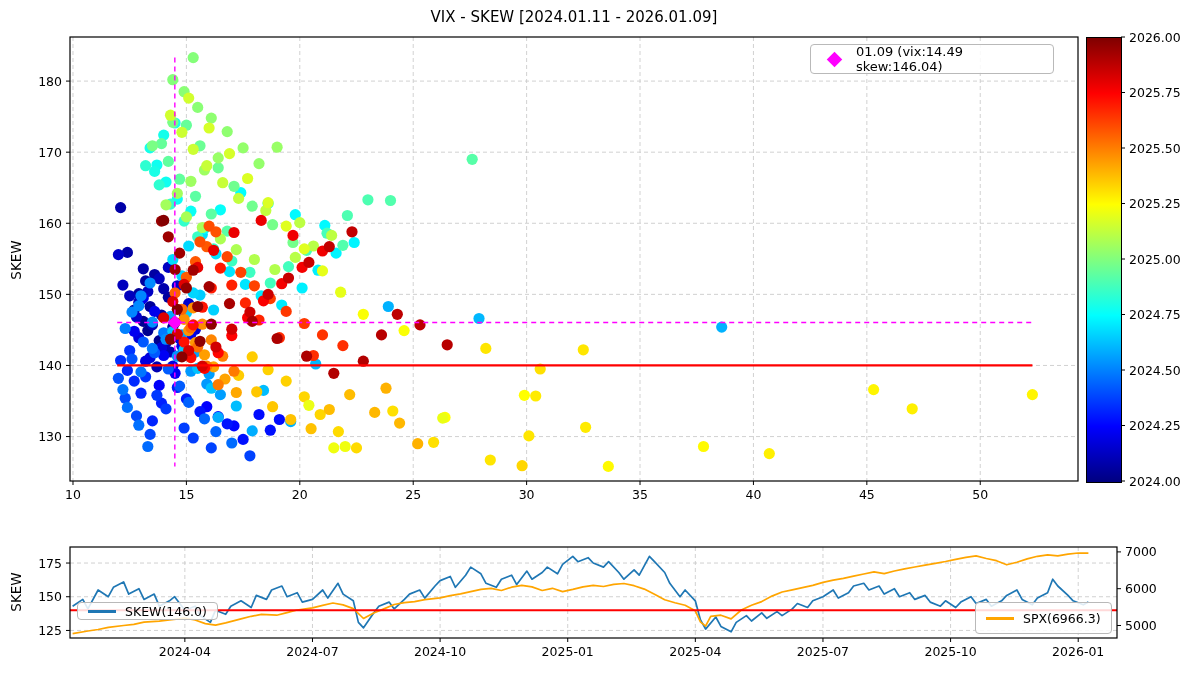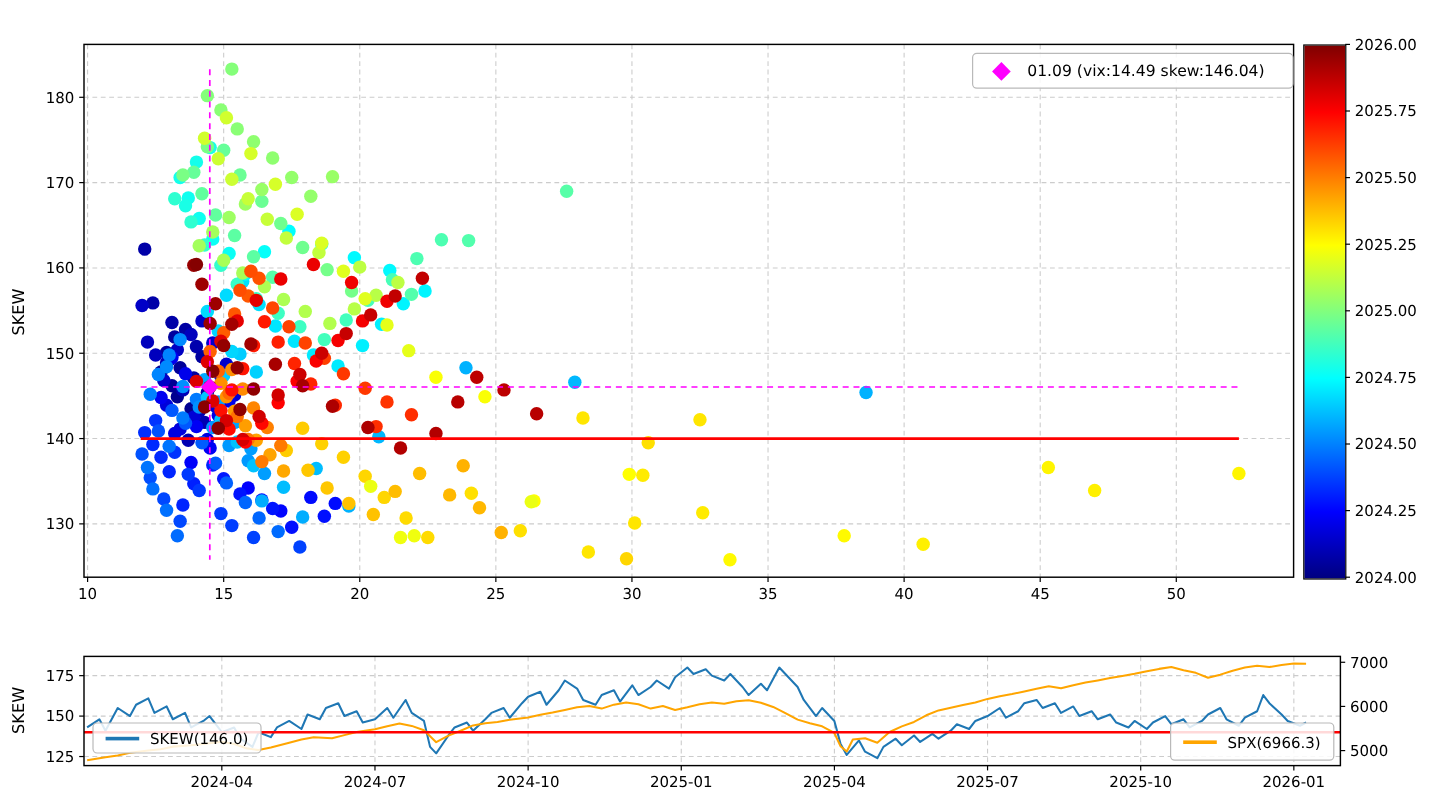--- a/index.html
+++ b/index.html
@@ -3,23 +3,23 @@
 <meta charset="utf-8">
 <style>
   html,body{margin:0;padding:0;background:#fff;}
   #fig{position:relative;width:1200px;height:675px;background:#fff;font-family:"DejaVu Sans",sans-serif;color:#000;overflow:hidden;}
   #plot{position:absolute;left:0;top:0;}
   .title{position:absolute;left:70px;width:1008px;top:8px;text-align:center;font-size:15px;}
   .xlabel-top{position:absolute;left:70px;width:1008px;top:518px;text-align:center;font-size:13.5px;}
   .ylabel-top{position:absolute;top:260px;left:16px;transform:translate(-50%,-50%) rotate(-90deg);font-size:13.5px;white-space:nowrap;}
   .ylabel-bot{position:absolute;top:592px;left:16px;transform:translate(-50%,-50%) rotate(-90deg);font-size:13.5px;white-space:nowrap;}
   .legend{position:absolute;border:1px solid #b9b9b9;border-radius:4px;background:rgba(255,255,255,0.85);display:flex;align-items:center;font-size:13px;box-sizing:border-box;}
-  .legend-top{left:810px;top:44px;width:268px;height:30px;padding-left:18px;}
+  .legend-top{left:810px;top:44px;width:244px;height:30px;padding-left:18px;}
   .legend-top .diamond{width:11px;height:11px;background:#ff00ff;transform:rotate(45deg);margin-right:16px;flex:0 0 auto;}
-  .legend-bl{left:77px;top:602px;height:26px;padding:0 10px;font-size:12.5px;}
+  .legend-bl{left:77px;top:602px;height:18px;padding:0 10px;font-size:12.5px;}
   .legend-br{left:975px;top:602px;height:32px;padding:0 10px;font-size:12.5px;}
   .linesample{display:inline-block;width:28px;height:3px;margin-right:9px;flex:0 0 auto;}
   .colorbar{position:absolute;left:1086px;top:37px;width:34px;height:444px;border:1px solid #000;
     background:linear-gradient(to top,#000080 0%,#0000ff 12.5%,#00ffff 37.5%,#ffff00 62.5%,#ff0000 87.5%,#800000 100%);}
 </style>
 </head>
 <body>
 
 <div id="fig">
   <svg id="plot" width="1200" height="675">
@@ -488,20 +488,21 @@
       <line x1="1117" x2="1121" y1="588.6914678528103" y2="588.6914678528103" stroke="#000"></line>
       <text x="1125" y="593.1914678528103" text-anchor="start" font-size="12.5" font-family="DejaVu Sans, sans-serif" fill="#000">6000</text>
       <line x1="1117" x2="1121" y1="551.8940558026688" y2="551.8940558026688" stroke="#000"></line>
       <text x="1125" y="556.3940558026688" text-anchor="start" font-size="12.5" font-family="DejaVu Sans, sans-serif" fill="#000">7000</text>
       <polyline points="72.6,606.2 82.8,599.4 87.9,608.9 98.1,590.0 108.3,596.7 113.4,587.3 123.6,581.9 128.7,594.1 138.9,588.7 144.0,599.4 154.2,594.1 159.3,606.2 169.5,600.8 174.6,596.7 184.9,610.2 195.1,606.2 200.2,615.6 210.4,622.4 215.5,610.2 225.7,614.3 230.8,606.2 241.0,600.8 251.2,607.5 256.3,595.4 266.5,599.4 271.6,590.0 281.9,586.0 287.0,596.7 297.2,592.7 302.3,602.1 312.5,599.4 322.7,590.0 327.8,598.1 338.0,583.3 343.1,594.1 353.3,600.8 358.4,622.4 363.5,627.8 373.7,612.9 378.8,606.2 389.1,602.1 394.2,608.9 404.4,599.4 409.5,594.1 419.7,590.0 424.8,598.1 435.0,586.0 440.1,580.6 450.3,576.5 455.4,587.3 465.6,575.2 470.7,567.1 480.9,573.8 486.0,583.3 496.3,587.3 501.4,579.2 511.6,575.2 516.7,584.6 526.9,571.1 532.0,579.2 542.2,572.5 547.3,567.1 557.5,573.8 562.6,564.4 572.8,556.3 577.9,561.7 588.1,557.7 593.2,563.0 603.5,567.1 608.6,561.7 618.8,572.5 623.9,579.2 634.1,569.8 639.2,575.2 649.4,556.3 654.5,561.7 664.7,572.5 669.8,583.3 680.0,596.7 685.1,590.0 695.3,600.8 700.4,619.7 705.6,629.1 715.8,617.0 720.9,626.4 731.1,631.8 736.2,622.4 746.4,615.6 751.5,621.0 761.7,612.9 766.8,618.3 777.0,611.6 782.1,615.6 792.3,608.9 797.4,603.5 807.6,607.5 812.8,600.8 823.0,596.7 833.2,590.0 838.3,598.1 848.5,592.7 853.6,586.0 863.8,583.3 868.9,590.0 879.1,586.0 884.2,594.1 894.4,588.7 899.5,596.7 909.7,592.7 914.8,599.4 925.1,595.4 930.2,602.1 940.4,606.2 945.5,600.8 955.7,607.5 960.8,602.1 971.0,596.7 976.1,603.5 986.3,599.4 991.4,606.2 1001.6,600.8 1006.7,595.4 1016.9,590.0 1022.1,599.4 1032.3,604.8 1037.4,598.1 1047.6,592.7 1052.7,579.2 1057.8,586.0 1068.0,595.4 1073.1,600.8 1083.3,604.8 1088.4,602.1" fill="none" stroke="#1f77b4" stroke-width="1.7" stroke-linejoin="round"></polyline>
       <polyline points="72.6,633.6 87.9,631.0 98.1,629.5 108.3,627.3 123.6,625.5 133.8,624.4 144.0,622.2 159.3,621.1 169.5,620.0 184.9,618.1 195.1,620.0 205.3,623.6 215.5,625.1 225.7,622.9 241.0,618.9 251.2,616.3 261.4,614.4 276.7,615.2 287.0,612.6 297.2,610.0 312.5,607.8 322.7,605.3 332.9,603.0 343.1,604.9 353.3,608.6 363.5,618.5 373.7,613.0 383.9,608.9 394.2,604.5 404.4,602.7 414.6,601.6 424.8,599.7 440.1,597.9 450.3,595.7 460.5,593.8 470.7,591.6 480.9,589.4 491.1,588.3 501.4,590.5 511.6,587.2 521.8,585.4 532.0,586.9 542.2,590.5 552.4,588.3 562.6,591.6 572.8,589.4 583.0,586.9 593.2,585.4 603.5,586.5 613.7,584.3 623.9,583.5 634.1,585.7 644.3,589.1 654.5,594.2 664.7,599.7 674.9,602.7 685.1,605.3 695.3,610.8 700.4,621.8 705.6,626.2 710.7,616.3 720.9,615.2 731.1,618.9 741.3,610.0 751.5,605.3 761.7,601.6 771.9,596.1 782.1,592.0 792.3,589.8 802.5,587.6 812.8,585.4 823.0,582.4 833.2,580.2 843.4,578.4 853.6,576.2 863.8,574.0 874.0,571.8 884.2,573.6 894.4,571.0 904.6,568.8 914.8,567.0 925.1,565.1 935.3,563.3 945.5,561.5 955.7,559.3 965.9,557.4 976.1,555.9 986.3,558.5 996.5,560.7 1006.7,564.8 1016.9,562.2 1027.2,558.9 1037.4,556.3 1047.6,554.8 1057.8,555.9 1068.0,554.1 1078.2,553.0 1088.4,553.1" fill="none" stroke="#ffa500" stroke-width="1.7" stroke-linejoin="round"></polyline>
       <line x1="70" x2="1117" y1="610.2281481481482" y2="610.2281481481482" stroke="#ff0000" stroke-width="2"></line>
       <rect x="70" y="547" width="1047" height="91" fill="none" stroke="#000" stroke-width="1.2"></rect>
     </svg>
 
+  <div class="title">VIX - SKEW [2024.01.11 - 2026.01.09]</div>
   <div class="ylabel-top">SKEW</div>
 
   <div class="legend legend-top">
     <span class="diamond"></span>
     <span>01.09 (vix:14.49 skew:146.04)</span>
   </div>
 
   <div class="colorbar"></div>
 
   <div class="ylabel-bot">SKEW</div>

